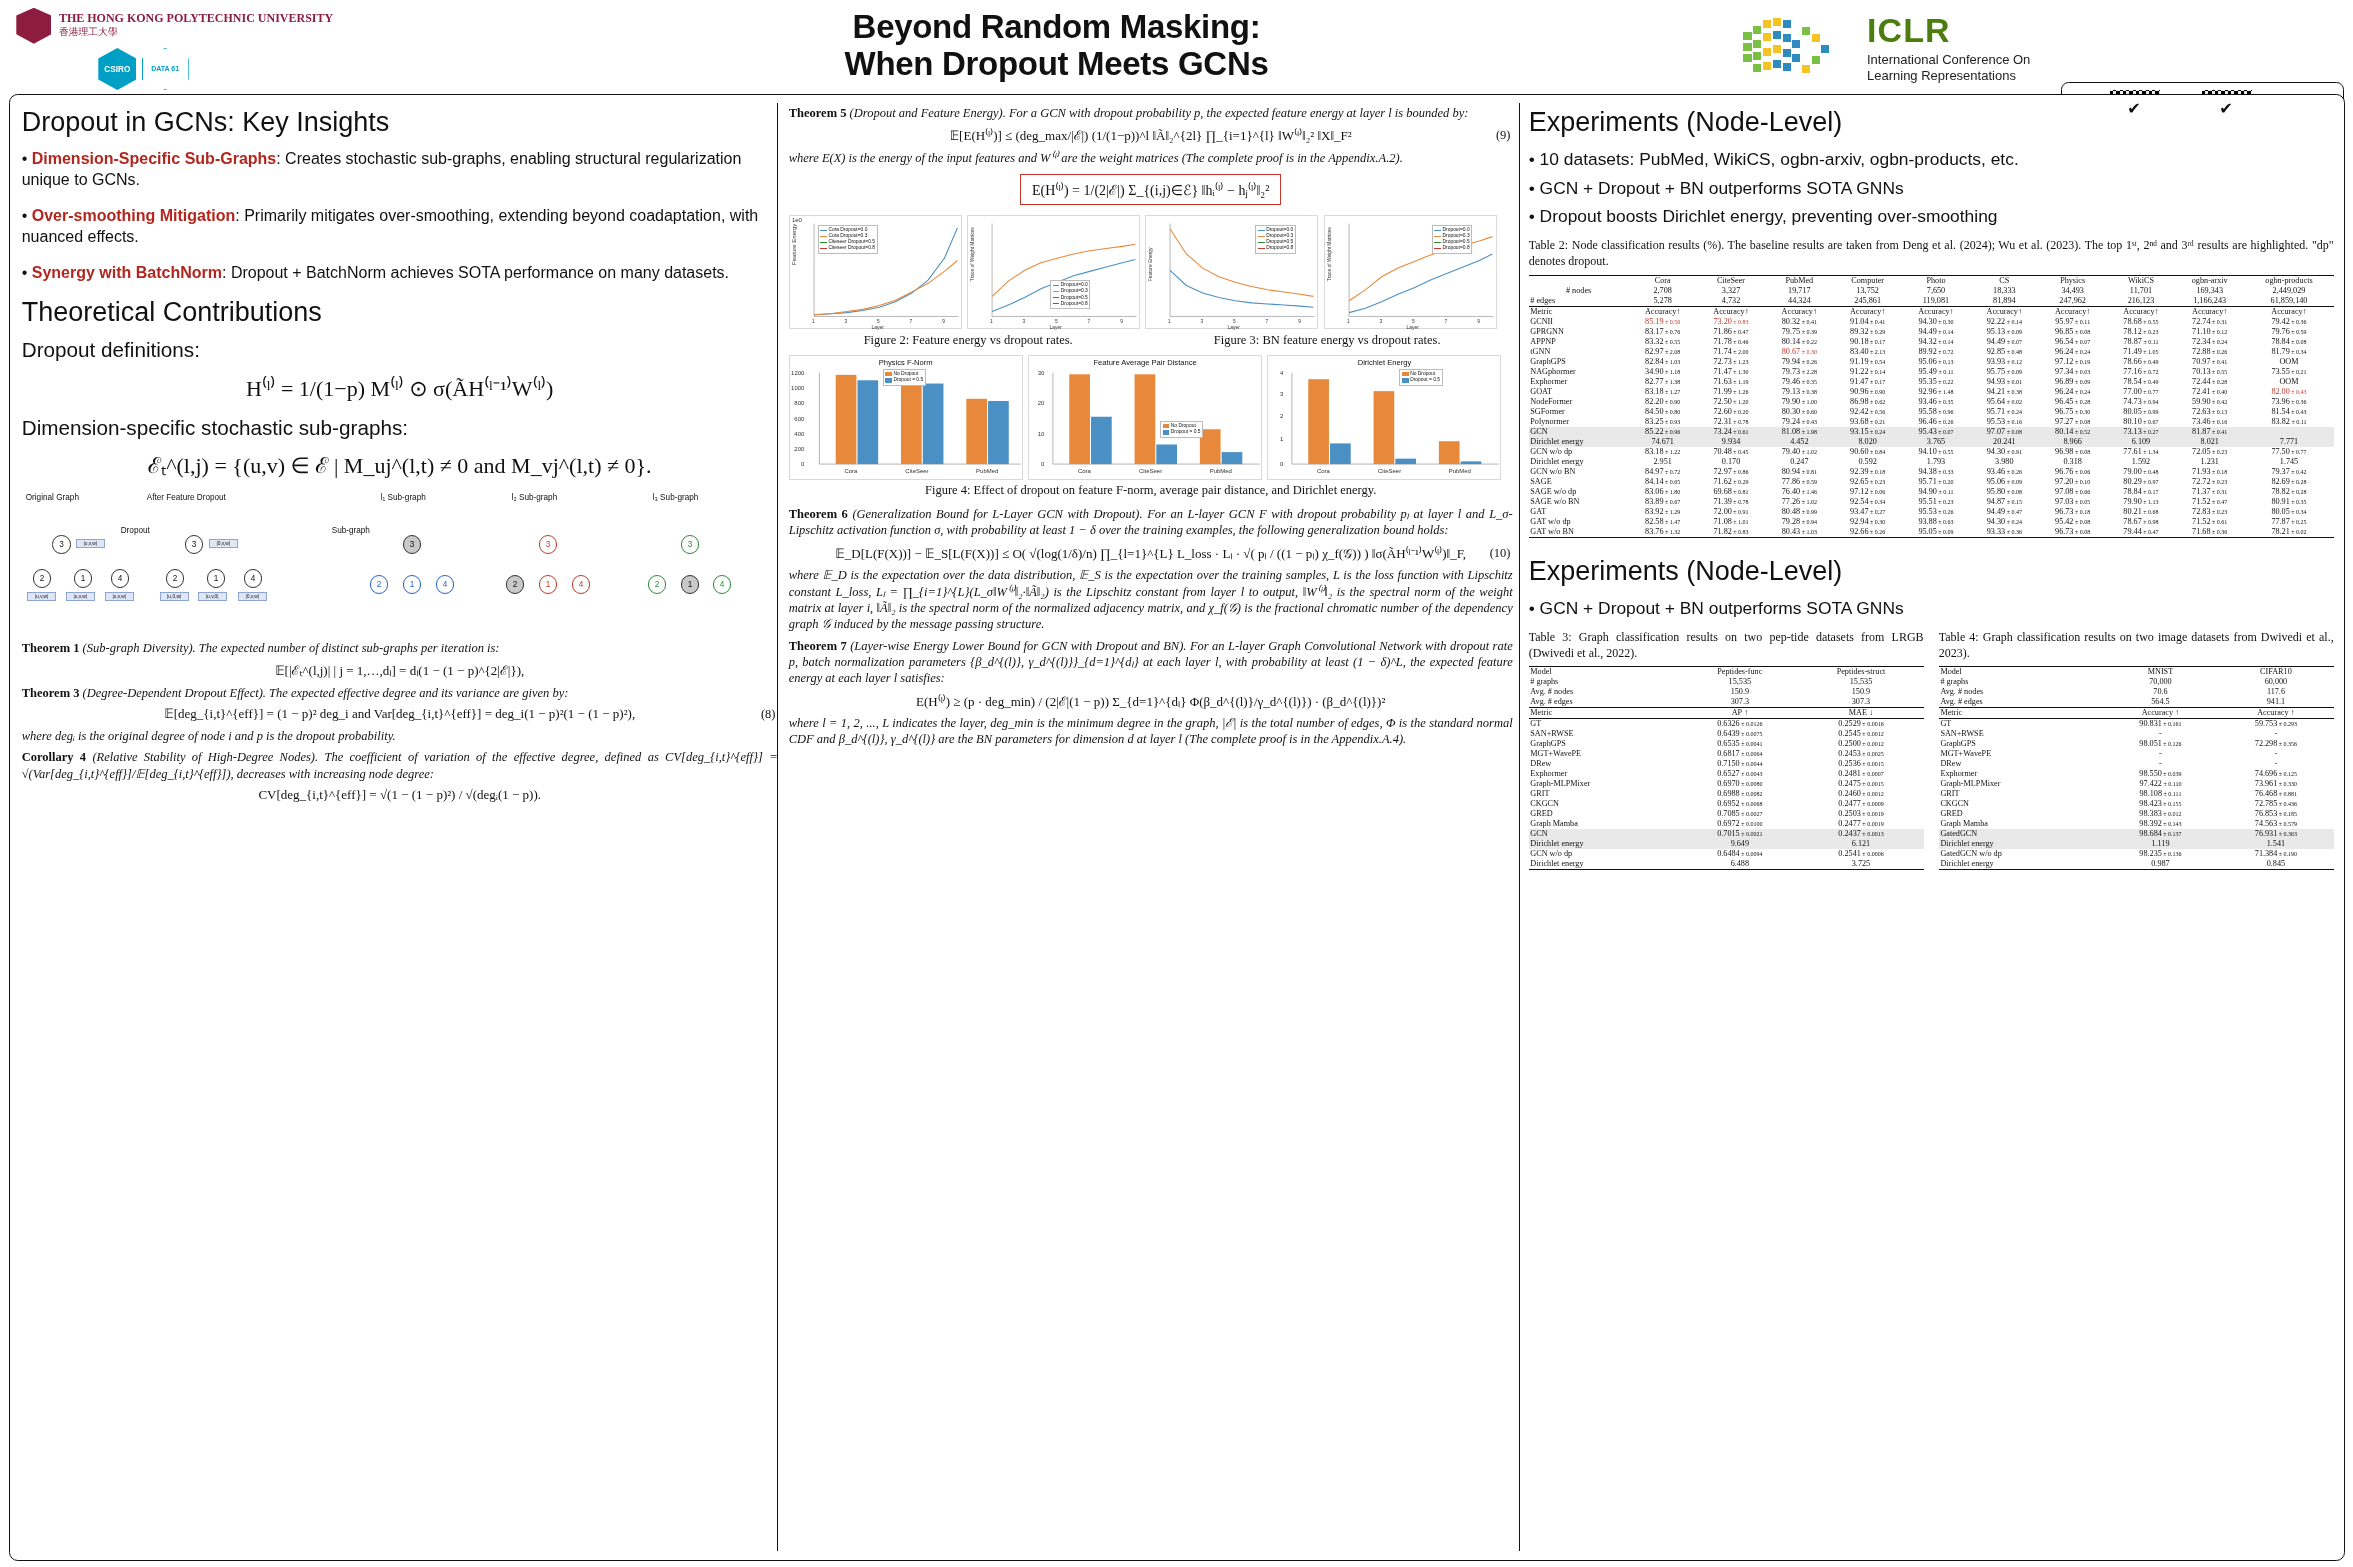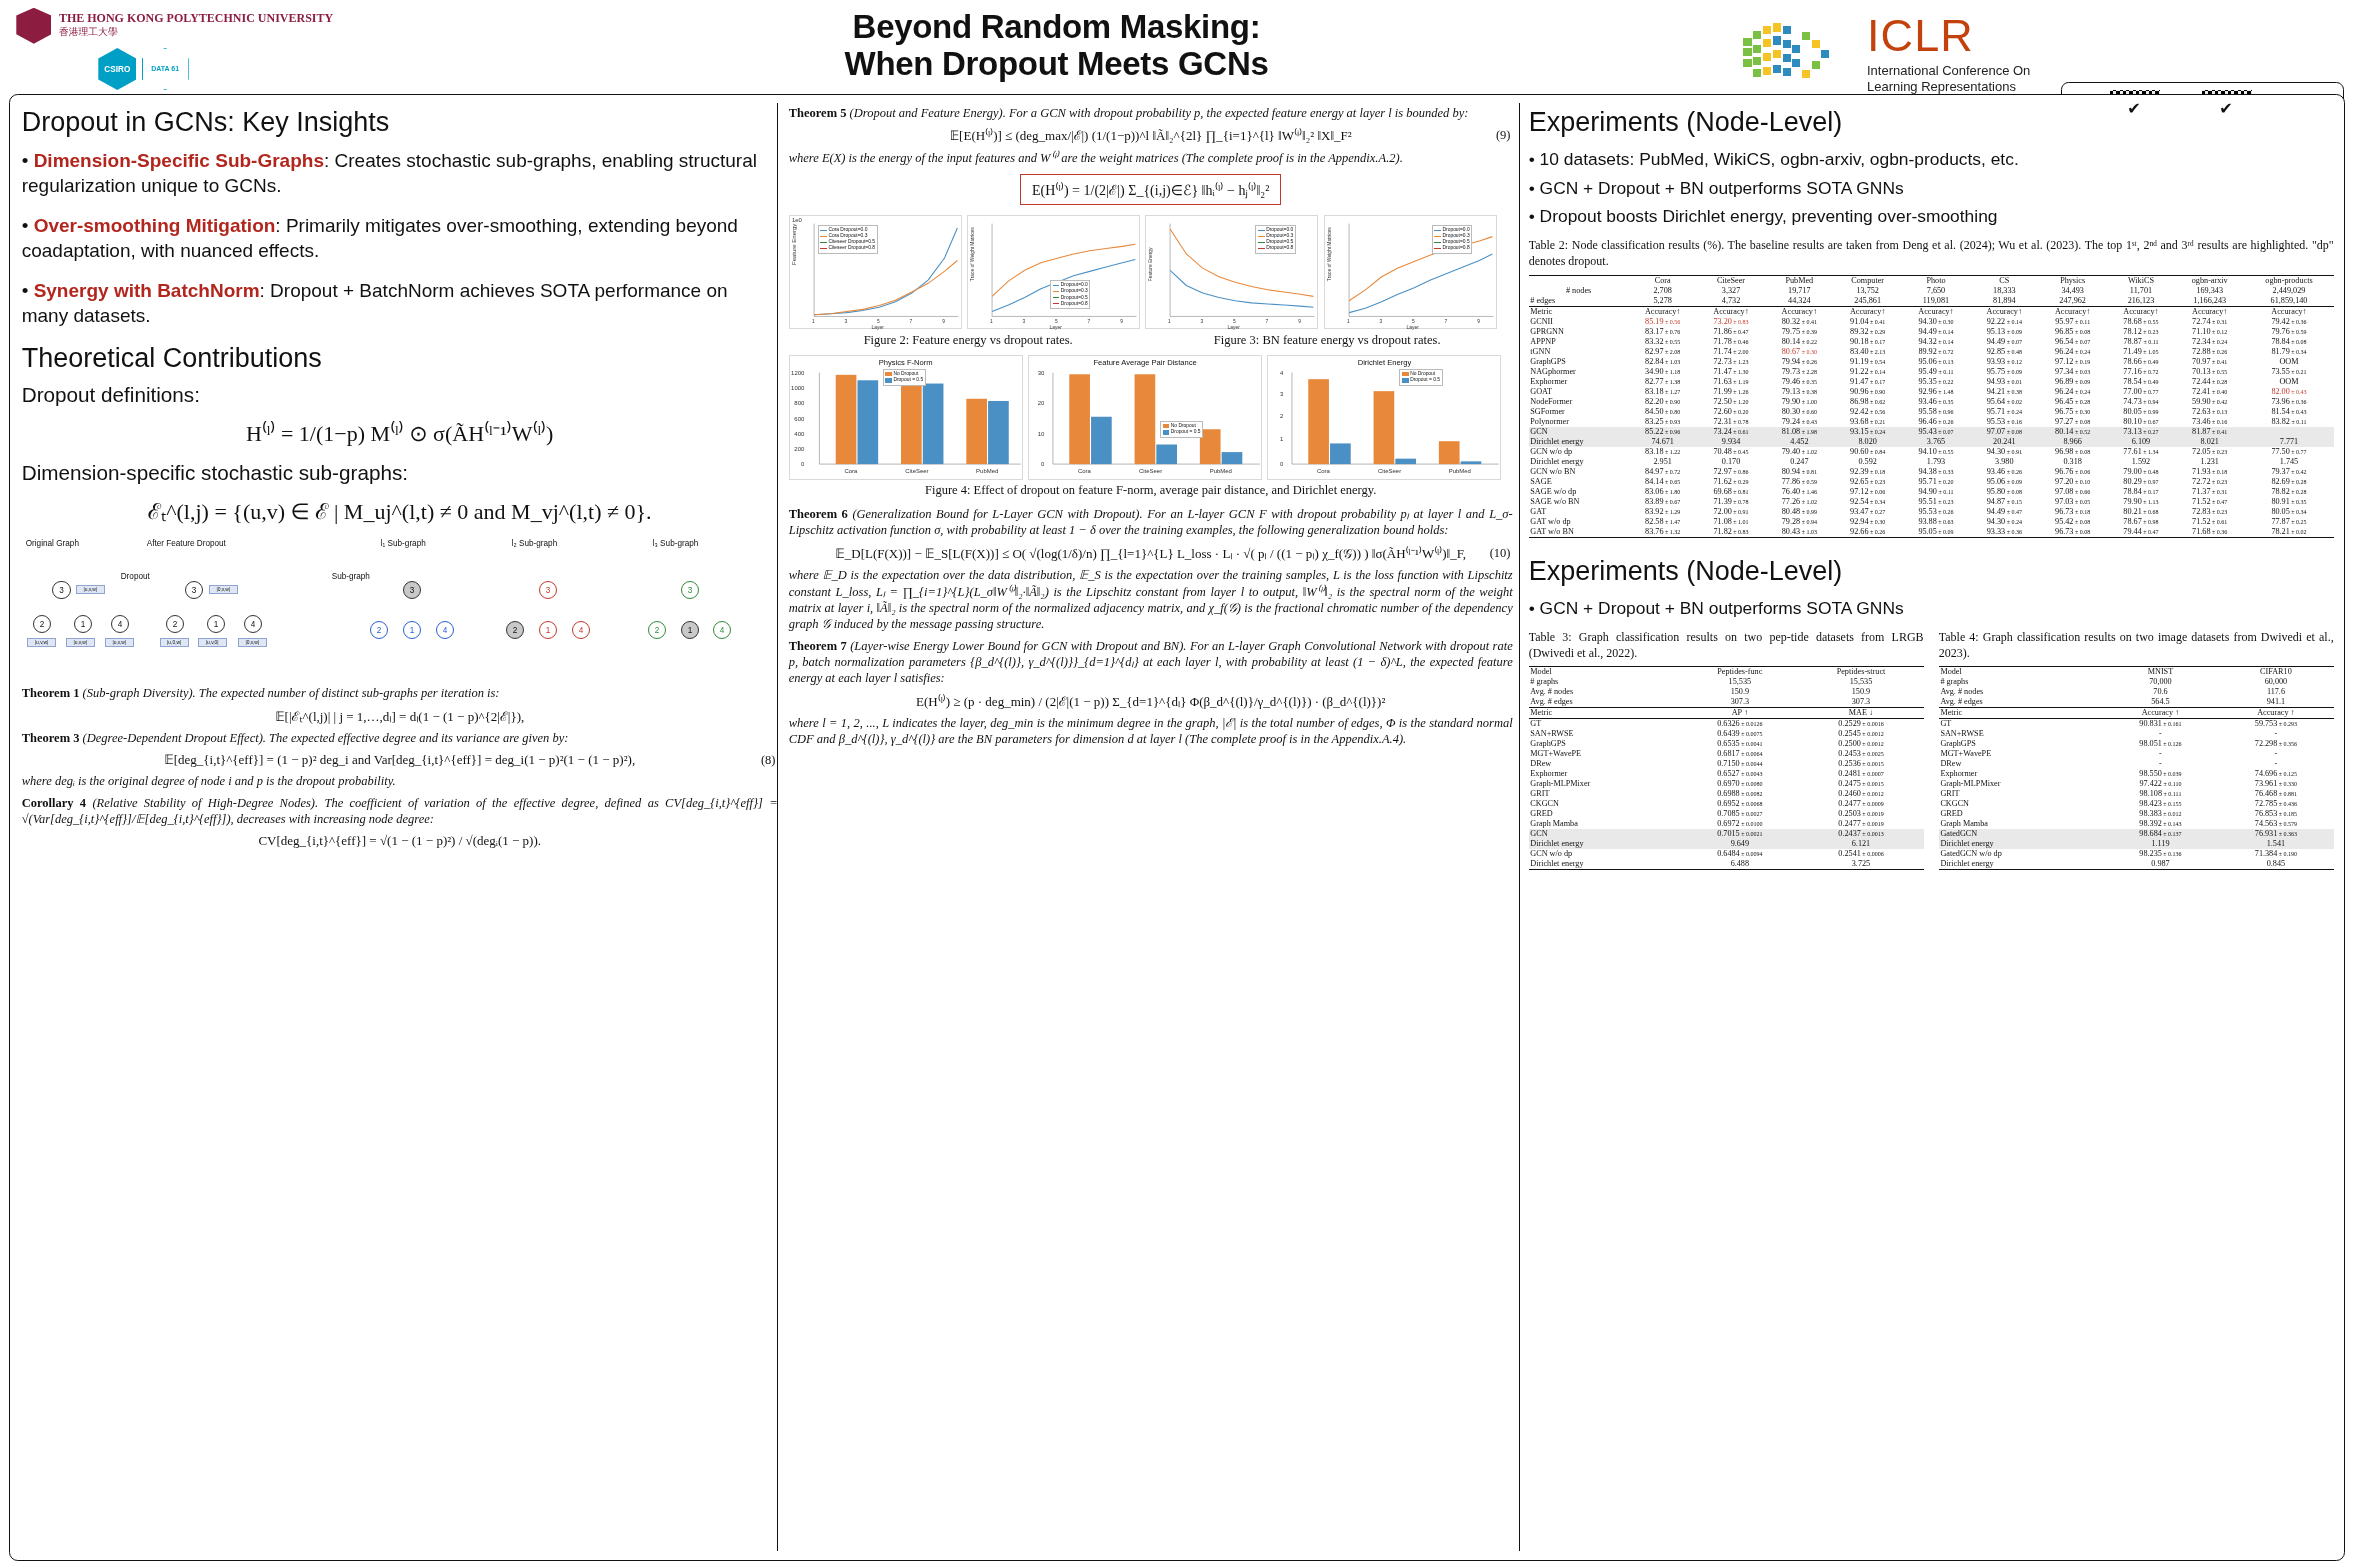--- a/index.html
+++ b/index.html
@@ -26,42 +26,42 @@
   .polyu-t2 { font-size:9.8px; color:#8c1d40; font-family:"Liberation Serif", serif; margin-top:1.6px;}
   .csiro-row { display:flex; align-items:center; gap:5.4px; margin-top:4.4px; margin-left:82px;}
   .csiro-hex { width:38px; height:42px; background:#00a0c6; clip-path: polygon(50% 0%, 100% 25%, 100% 75%, 50% 100%, 0% 75%, 0% 25%); display:flex;align-items:center;justify-content:center;color:#fff;font-size:8.2px;font-weight:bold;}
   .data61-hex { width:47px; height:42px; background:#fff; border:1.6px solid #00a0c6; clip-path: polygon(50% 0%, 100% 25%, 100% 75%, 50% 100%, 0% 75%, 0% 25%); display:flex;align-items:center;justify-content:center;color:#00a0c6;font-size:7px;font-weight:bold;text-align:center;line-height:1.1;}
   .title-block { position:absolute; left:610px; top:7.6px; width:893px; text-align:center; }
   .title-main { font-size:33px; font-weight:bold; line-height:1.14; letter-spacing:-0.3px;}
   .authors { font-size:20.7px; margin-top:14px; }
   .iclr-block { position:absolute; right:82px; top:13px; width:533px; display:flex; align-items:center; gap:14px;}
   .iclr-glyph { width:114px; height:65px; position:relative; }
   .pix { position:absolute; width:8.2px; height:8.2px; }
-  .iclr-text { font-size:45px; font-weight:normal; letter-spacing:1.1px; color:#c2410c; line-height:1; }
+  .iclr-text { font-size:34px; font-weight:bold; letter-spacing:1.1px; color:#4d7c0f; line-height:1; }
   .iclr-sub { font-size:13px; color:#222; margin-top:5.4px; line-height:1.2;}
   .qr-box { position:absolute; right:9.8px; top:82px; width:283px; height:65px; border:1.6px solid #111; border-radius:7.6px; background:#fff; display:flex; align-items:center; padding:4.4px 7.6px; gap:5.4px;}
   .qr-label { font-size:13px; line-height:1.15; }
   .qr { width:50px; height:50px; background:
       repeating-linear-gradient(90deg,#111 0 3.3px,#fff 3.3px 6.5px),
       repeating-linear-gradient(0deg,#111 0 3.3px,#fff 3.3px 6.5px);
       background-blend-mode: difference; position:relative;}
   .qr::after{content:"";position:absolute;left:14px;top:14px;width:22px;height:22px;background:#fff;}
   .qr::before{content:"✔";position:absolute;left:17.4px;top:9.8px;font-size:16.3px;color:#111;z-index:2;}
 
   
   .poster { position:absolute; left:8.7px; top:94px; width:2336px; height:1467px; border:1.6px solid #111; border-radius:8.7px; background:#fff; }
   .col { position:absolute; top:0; }
   .col1 { left:12px; width:756px; }
   .col2 { left:779px; width:724px; }
   .col3 { left:1519px; width:805px; }
   .vrule { position:absolute; top:7.6px; width:1.1px; height:1448px; background:#111; }
   .vrule1 { left:767px; } .vrule2 { left:1509px; }
 
   h2.sec { font-size:27px; font-weight:normal; margin:12px 0 9.8px 0; color:#111; }
-  .bullet { font-size:19px; line-height:1.34; margin:0 0 14px 0; }
+  .bullet { font-size:16px; line-height:1.34; margin:0 0 14px 0; }
   .bullet .kw { color:#b3261e; font-weight:bold; }
   .subh { font-size:20.7px; margin:5.4px 0 9.8px 0; }
   .formula { text-align:center; font-family:"Liberation Serif", serif; font-size:22px; margin:6.5px 0 14px 0;}
 
   .thm { font-family:"Liberation Serif", serif; font-size:12.5px; line-height:1.3; margin:5.4px 0; text-align:justify;}
   .thm b { font-weight:bold; }
   .thm i { font-style:italic; }
   .eq { font-family:"Liberation Serif", serif; font-size:13px; text-align:center; margin:5.4px 0; }
   .eqn { position:relative; }
   .eqtag { position:absolute; right:2.2px; top:50%; transform:translateY(-50%); font-family:"Liberation Serif", serif; font-size:12.5px;}

